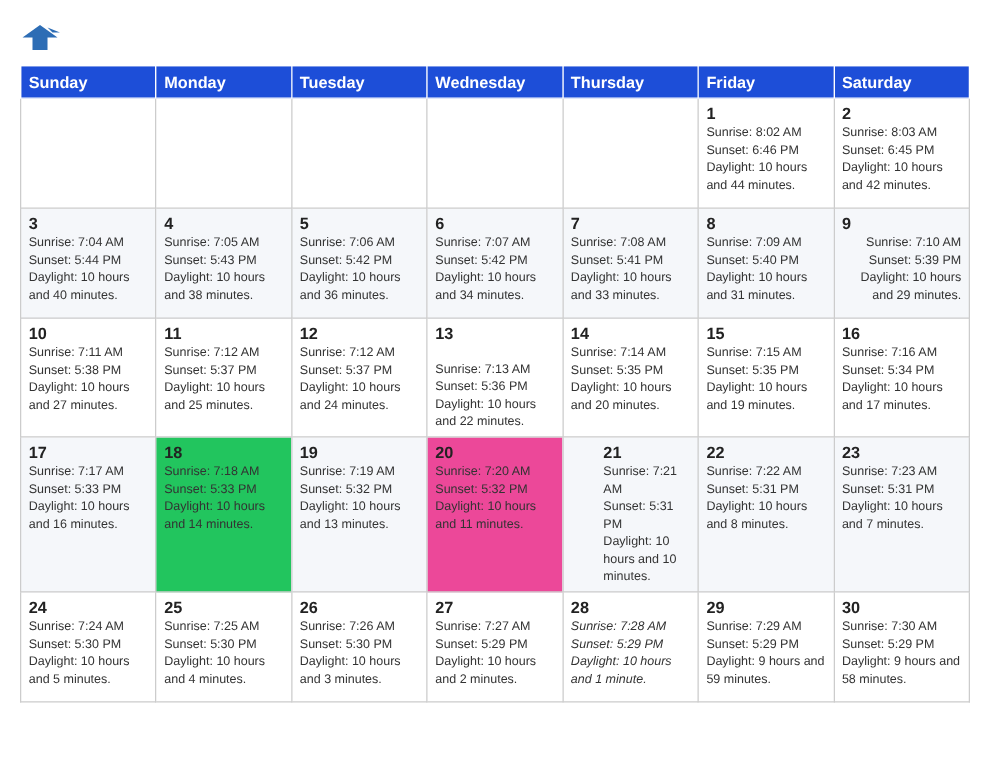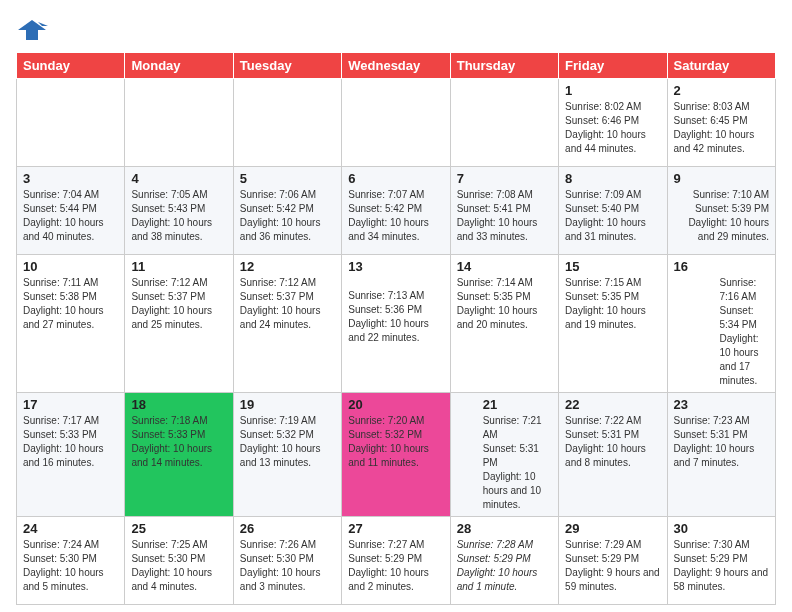--- a/index.html
+++ b/index.html
@@ -45,21 +45,21 @@
     .location {
       font-size: 14px;
       color: #555;
     }
     .calendar {
       width: 100%;
       border-collapse: collapse;
       table-layout: fixed;
     }
     .calendar th {
-      background-color: #ef4444;
+      background-color: #1d4ed8;
       color: #fff;
       text-align: left;
       padding: 5px 6px;
       font-size: 13px;
       font-weight: bold;
       border: 1px solid #fff;
     }
     .calendar td {
       vertical-align: top;
       border: 1px solid #ccc;
@@ -219,21 +219,21 @@
 Daylight: 10 hours and 20 minutes.</div>
         </td>
         <td>
           <span class="day-num">15</span>
           <div class="cell-text" style="white-space: pre-line;">Sunrise: 7:15 AM
 Sunset: 5:35 PM
 Daylight: 10 hours and 19 minutes.</div>
         </td>
         <td>
           <span class="day-num">16</span>
-          <div class="cell-text" style="white-space: pre-line; margin-left: 46px;">Sunrise: 7:16 AM
+          <div class="cell-text" style="white-space: pre-line;">Sunrise: 7:16 AM
 Sunset: 5:34 PM
 Daylight: 10 hours and 17 minutes.</div>
         </td>
       </tr>
       <tr>
         <td style="background: rgb(245, 247, 250);">
           <span class="day-num">17</span>
           <div class="cell-text" style="white-space: pre-line;">Sunrise: 7:17 AM
 Sunset: 5:33 PM
 Daylight: 10 hours and 16 minutes.</div>

